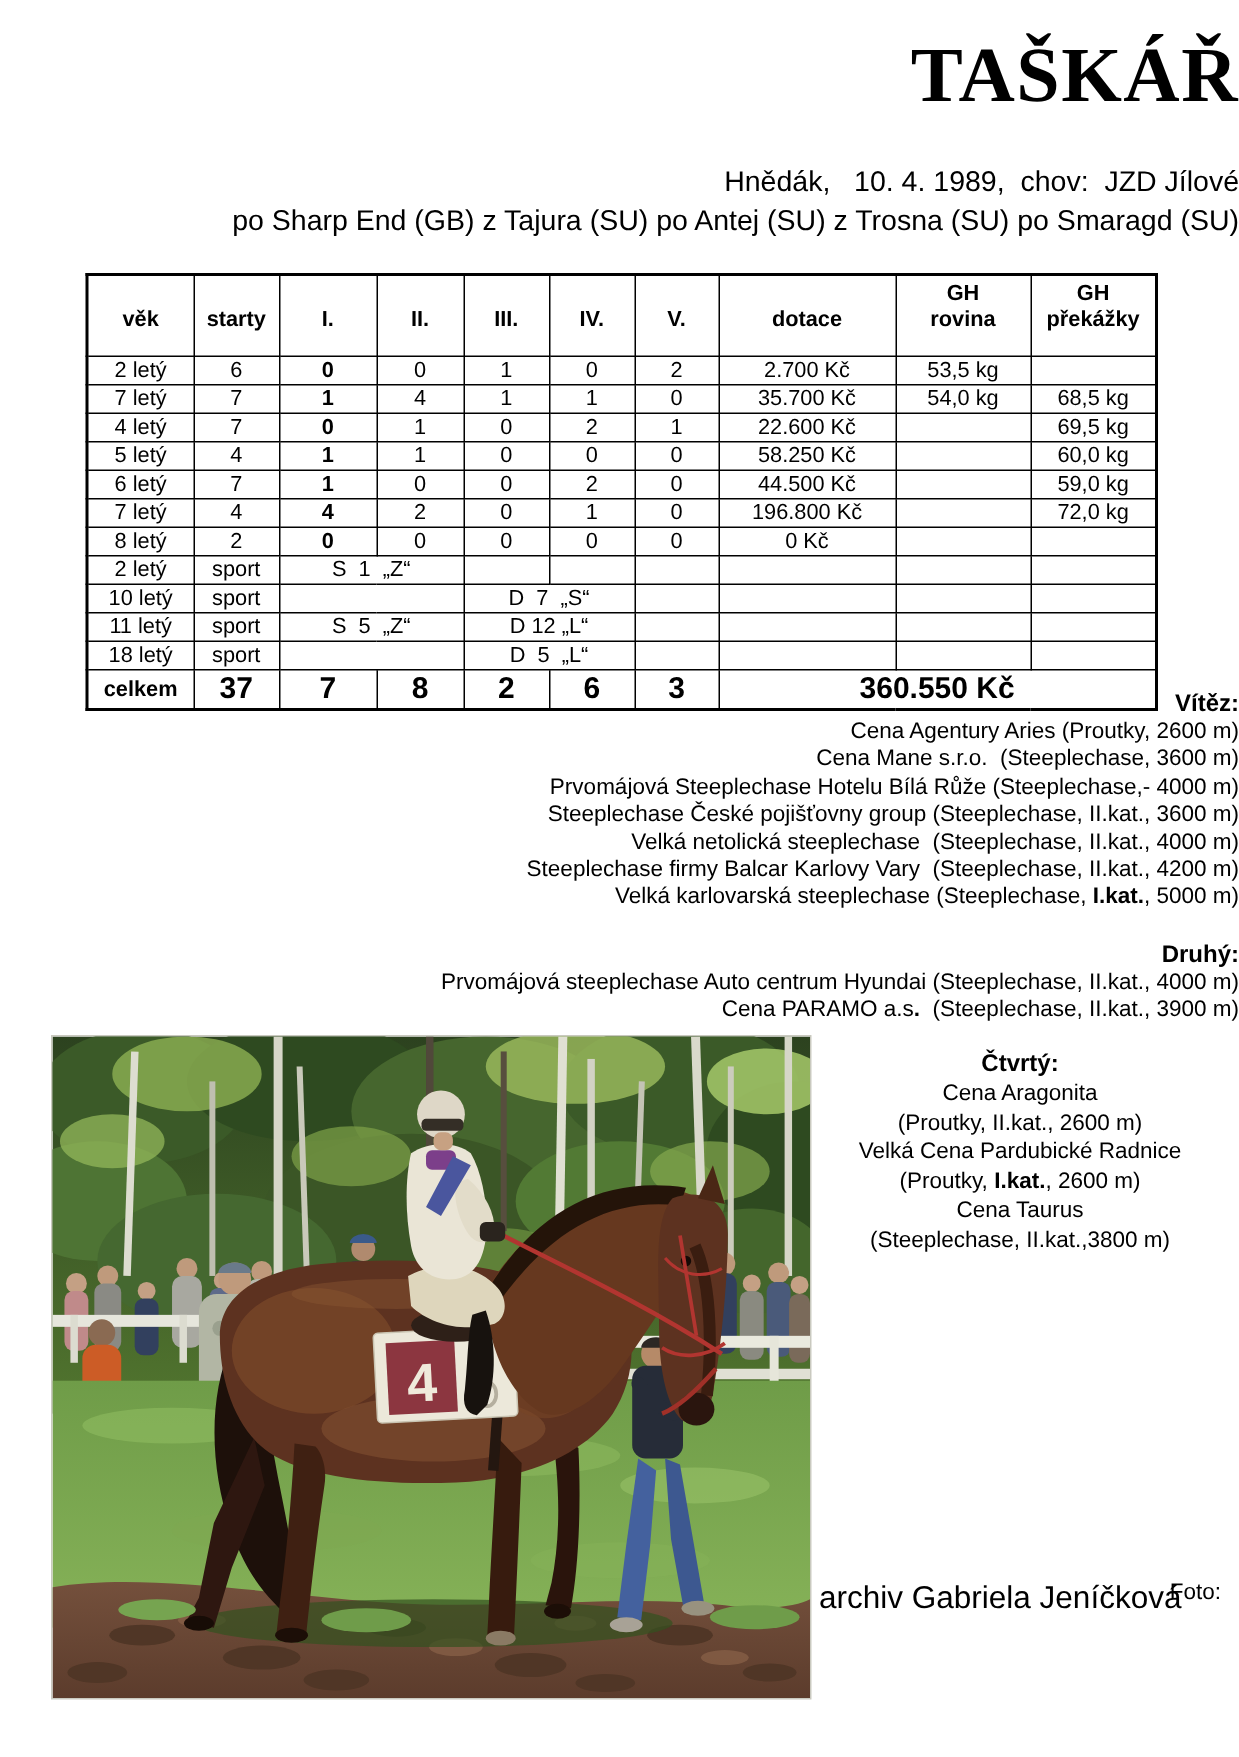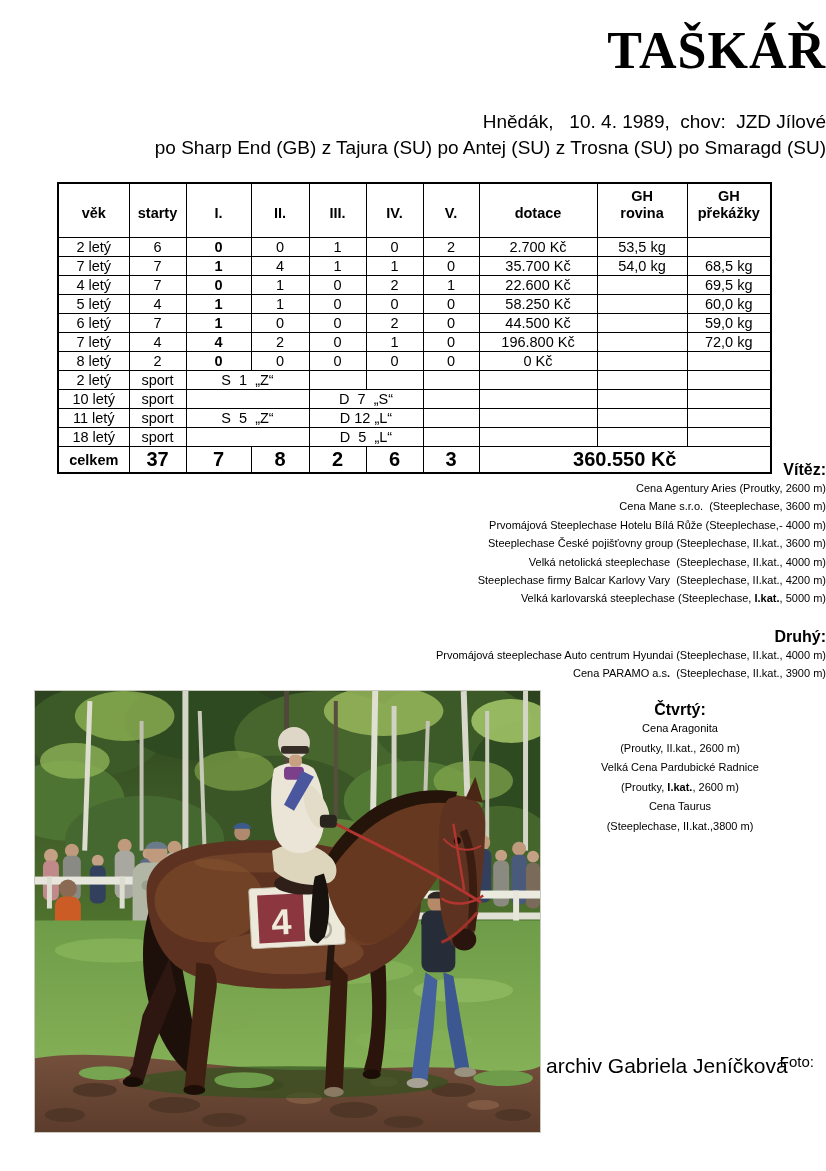--- a/index.html
+++ b/index.html
@@ -25,21 +25,21 @@
       font-weight:700;line-height:1.22;height:39px;padding-bottom:14px}
   table.results td{height:18px}
   table.results tr.total td{height:25px}
   .b{font-weight:700}
   td.big{font-size:20px}
   td.ar{text-align:right;padding-right:8px}
   td.al{text-align:left;padding-left:7px}
 
   
   .sec-heading{font-weight:700;font-size:16px}
-  .races{font-size:11px;line-height:18.4px;white-space:pre}
+  .races{font-size:15px;line-height:18.4px;white-space:pre}
   .winners-sec{top:461px}
   .second-sec{top:628px}
   .fourth-sec{left:546px;top:701px;width:268px;text-align:center}
   .fourth-sec .races{line-height:19.5px}
   .foto-label{left:546px;top:1053px;width:268px;text-align:right;font-size:15px}
   .credit{left:546px;top:1054px;width:268px;text-align:left;font-size:21px}
 
   
   .photo{left:34px;top:690px;width:507px;height:443px;border:1px solid #c9c9bf;
          box-sizing:border-box}

